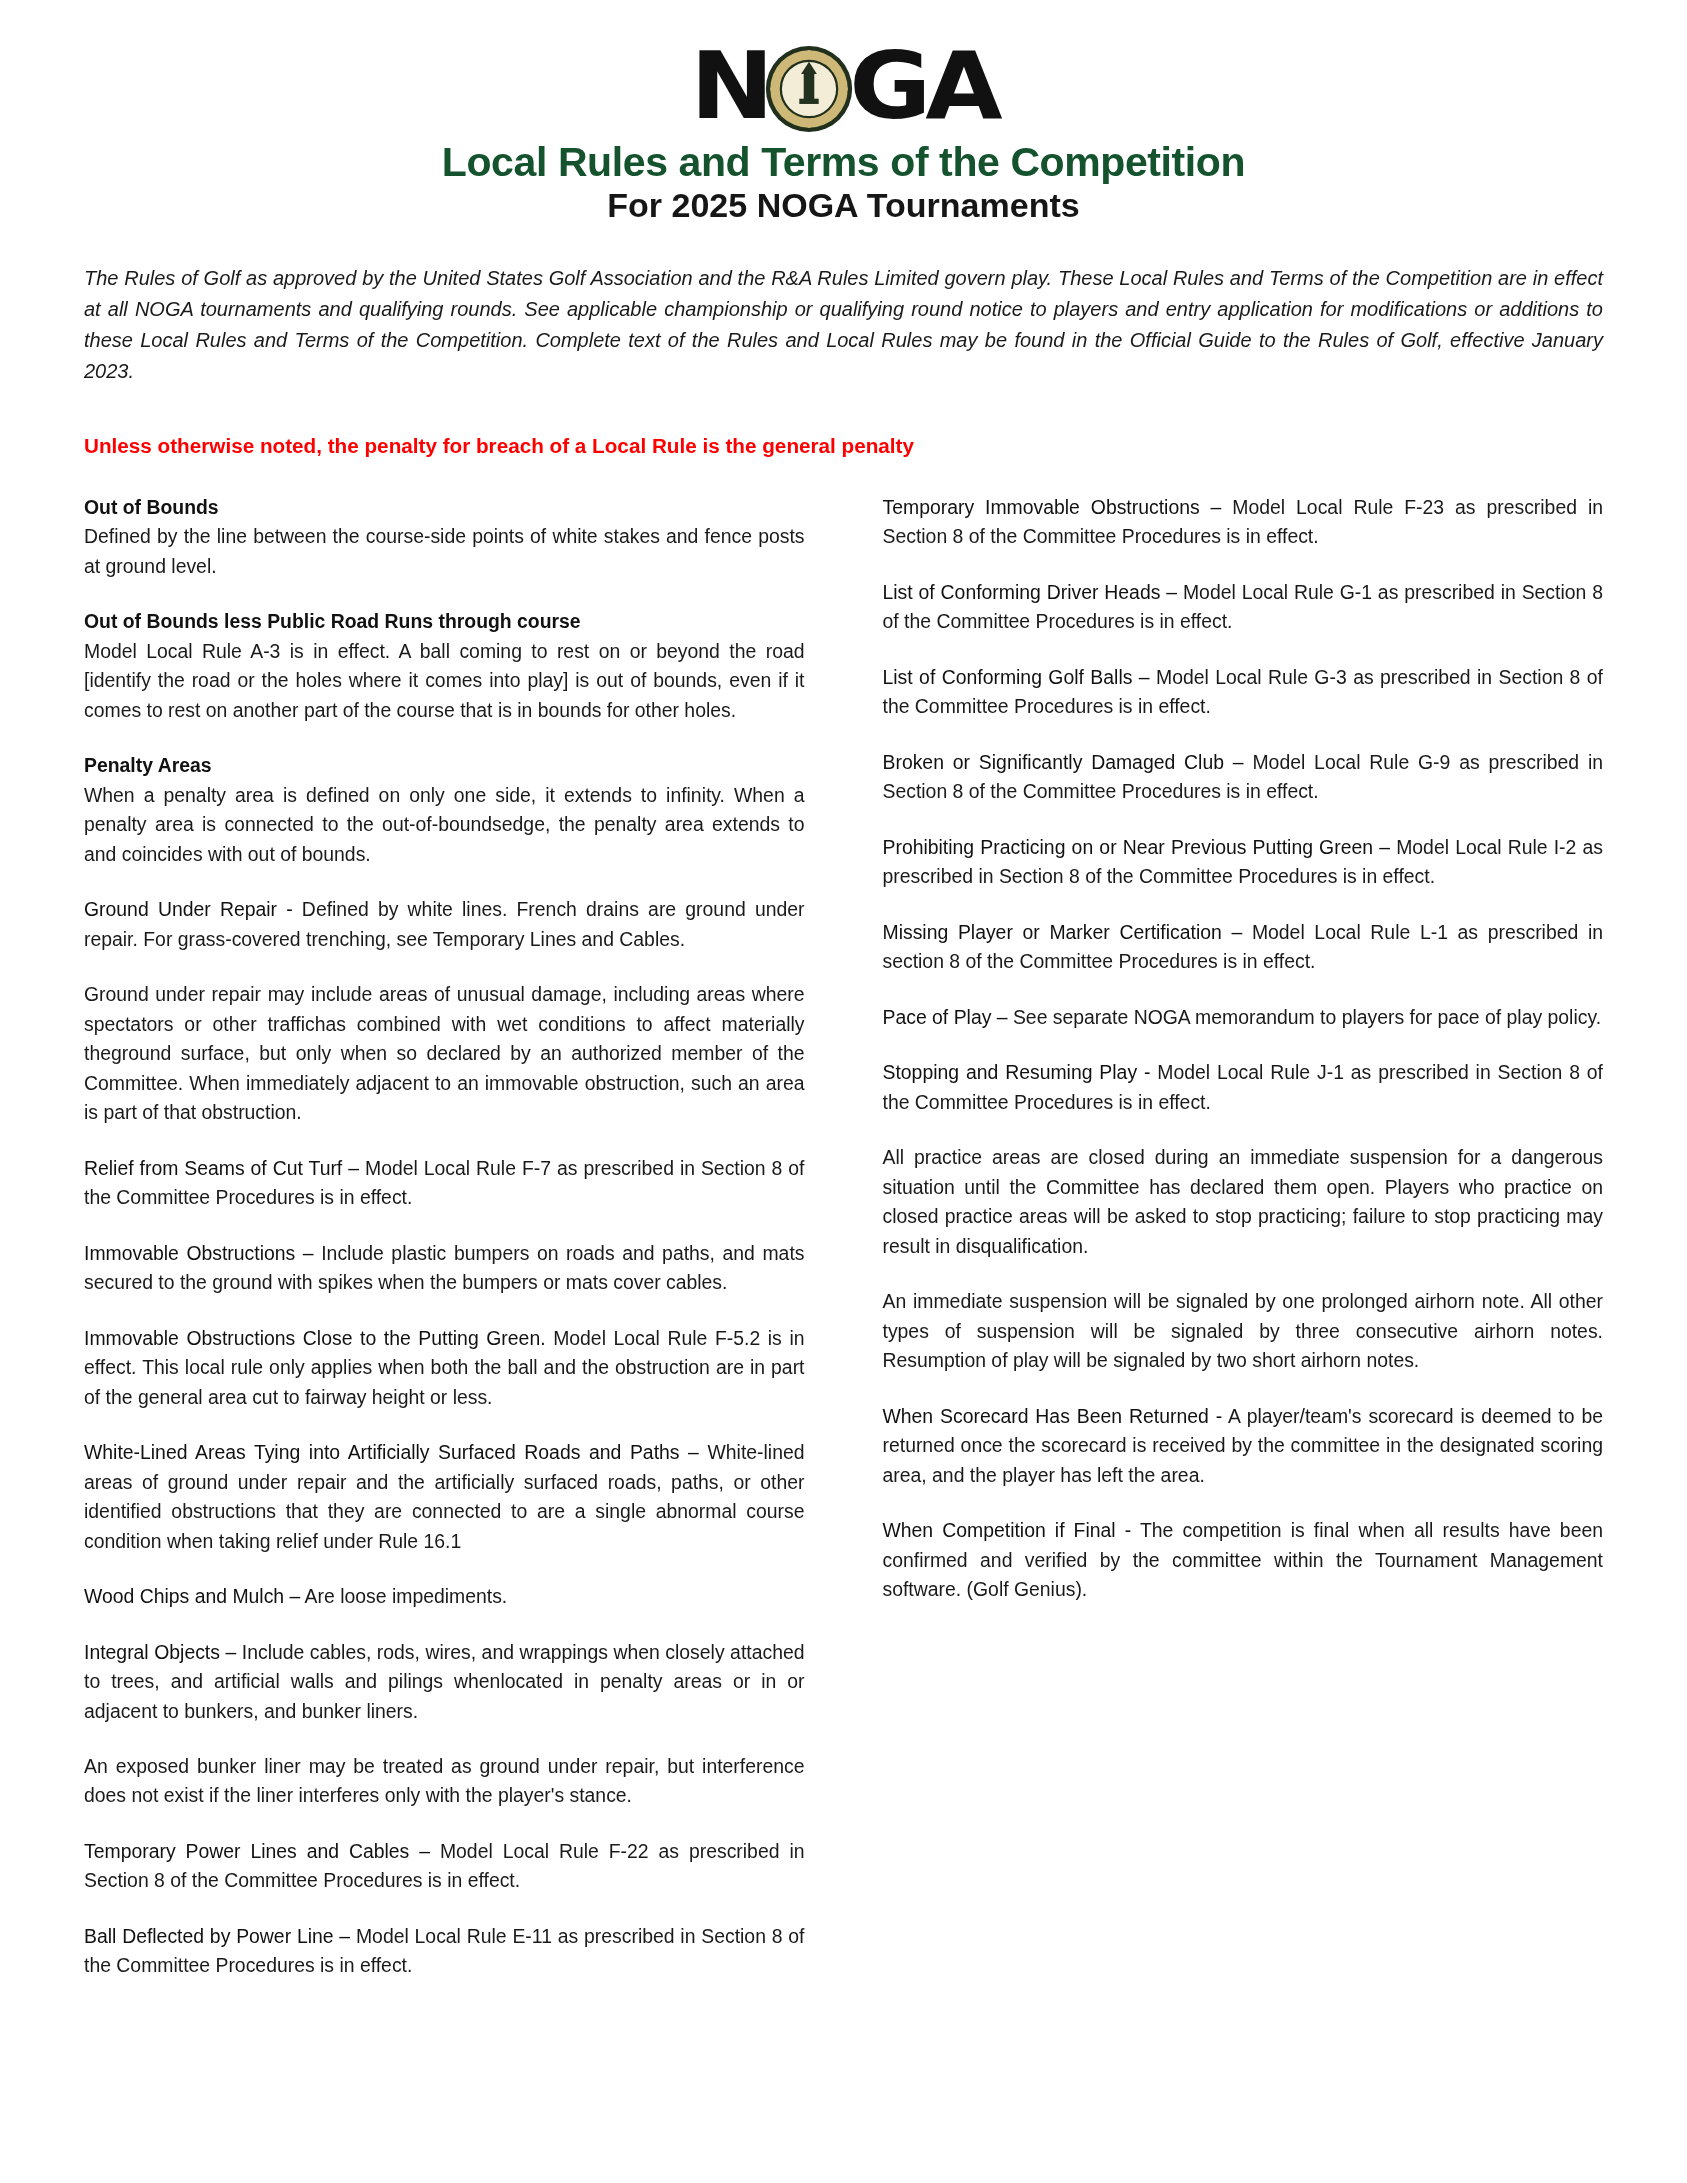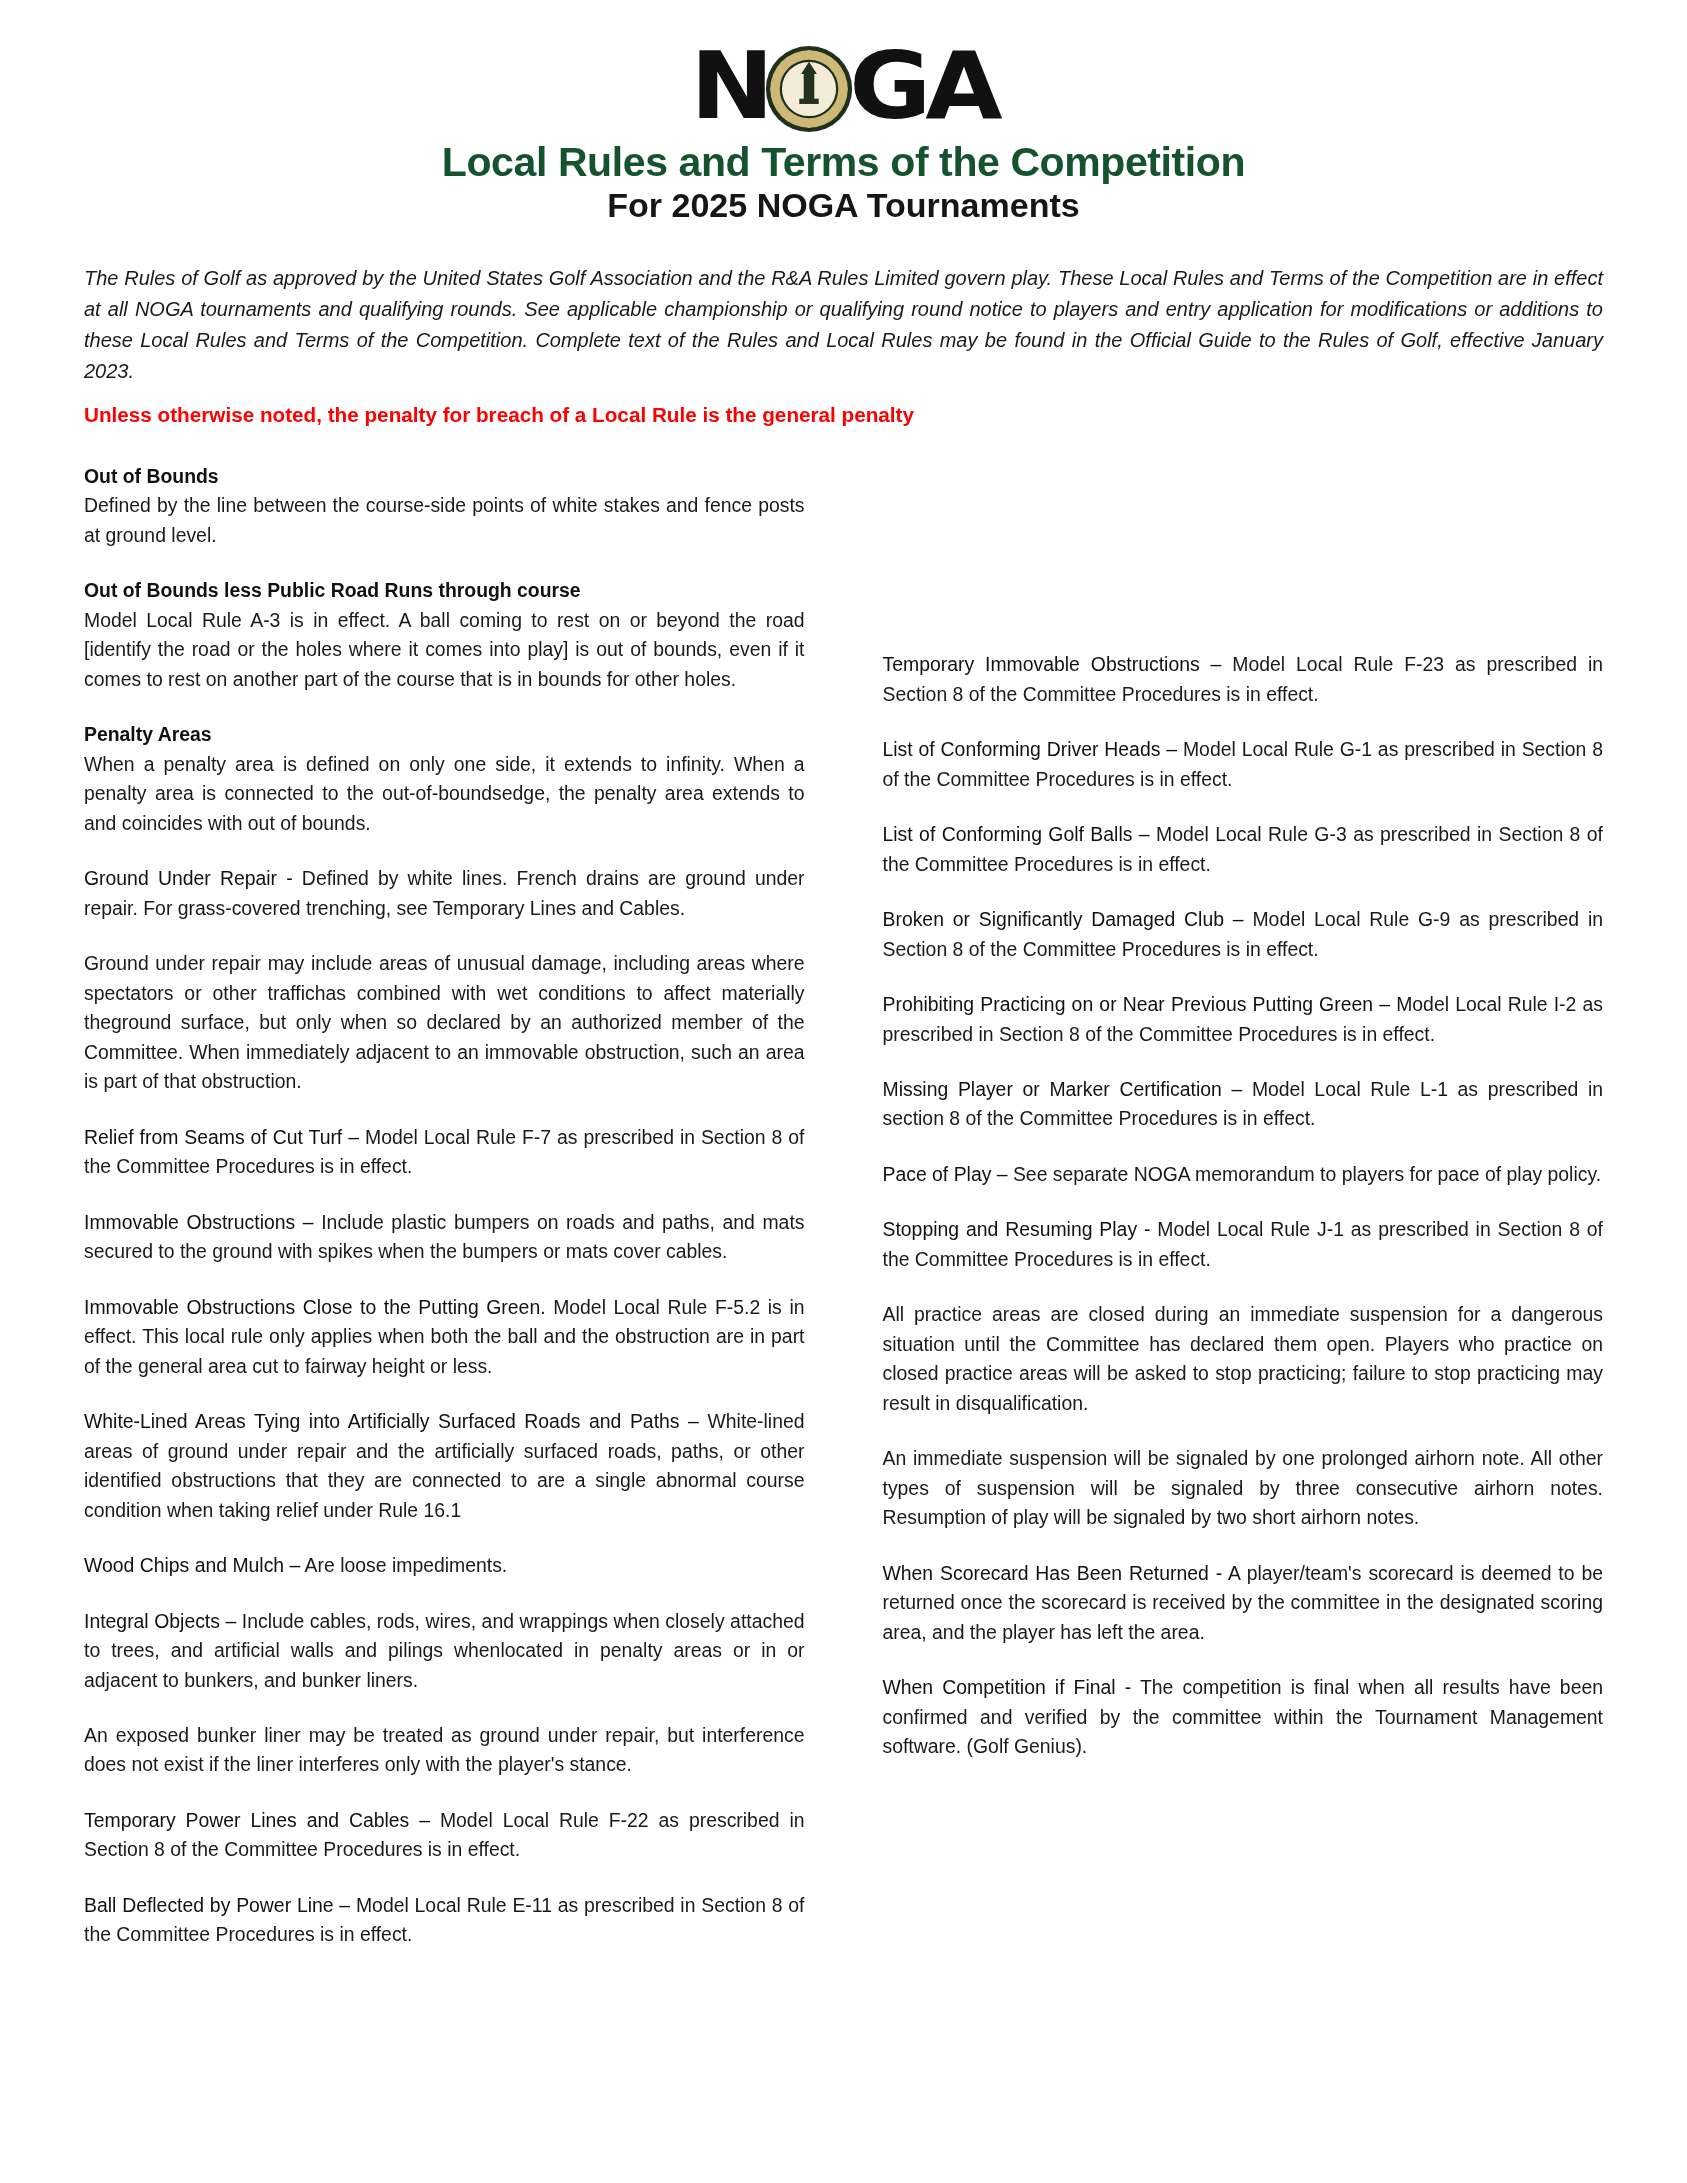--- a/index.html
+++ b/index.html
@@ -47,30 +47,29 @@
   }
   .intro {
     margin-top: 38px;
     font-style: italic;
     font-size: 20px;
     line-height: 1.55;
     text-align: justify;
     color: #1a1a1a;
   }
   .penalty {
-    margin-top: 16px;
+    margin-top: 47px;
     font-weight: bold;
     font-size: 20.7px;
     color: #ff0000;
   }
   .columns {
     display: flex;
     gap: 78px;
     margin-top: 35px;
-    align-items: center;
   }
   .col { flex: 1 1 0; min-width: 0; }
   .section { margin-bottom: 26px; }
   .sec-heading {
     font-weight: bold;
     font-size: 19.4px;
     line-height: 1.52;
     color: #111111;
   }
   .sec-body {

